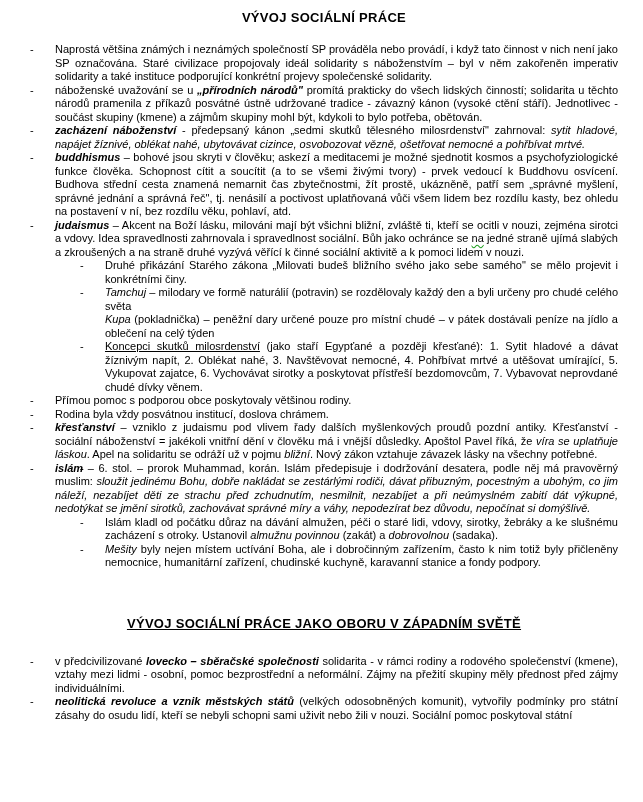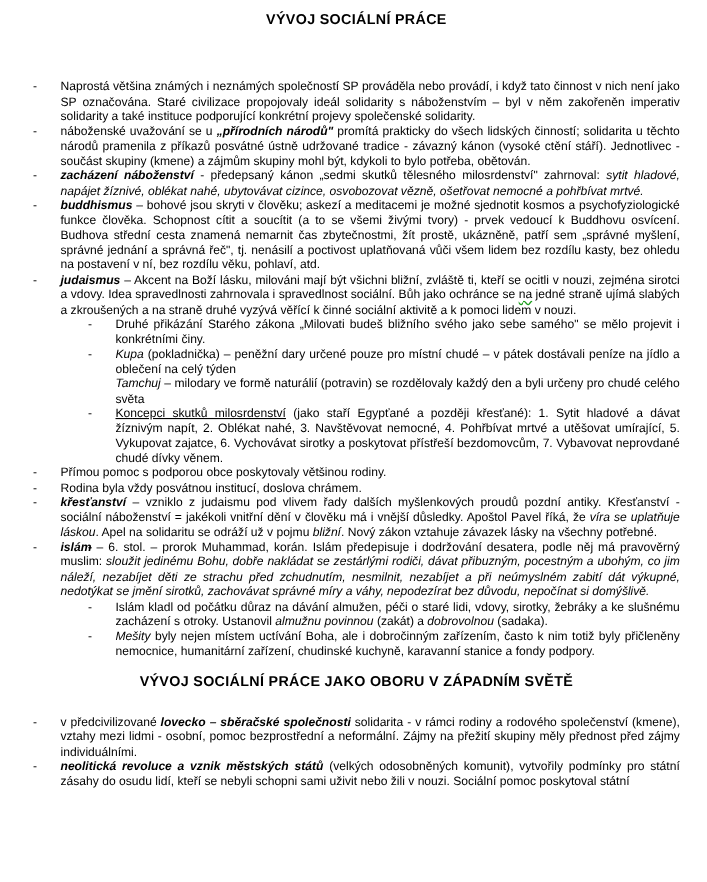--- a/index.html
+++ b/index.html
@@ -7,22 +7,22 @@
   body {
     width: 643px; height: 802px; overflow: hidden;
     font-family: "Liberation Sans", sans-serif;
     font-size: 11px; line-height: 13.5px; color: #000;
   }
   .page { padding: 10px 25px 0 30px; }
   .doc-title {
     font-size: 13px; font-weight: bold; text-align: center;
     line-height: 16px; letter-spacing: 0.3px;
   }
-  .doc-title.first { margin-bottom: 47px; }
-  .doc-title.second { margin-top: 12px; margin-bottom: 23px; }
+  .doc-title.first { margin-bottom: 17px; }
+  .doc-title.second { margin-top: 46px; margin-bottom: 23px; text-decoration: underline; }
   .item { position: relative; text-align: justify; }
   .item .text { display: inline; }
   .lvl1 { padding-left: 25px; }
   .lvl2, .lvl3 { padding-left: 75px; }
   .marker { position: absolute; left: 0; top: 0; }
   .lvl2 .marker, .lvl3 .marker { left: 50px; }
   .s-n  { font-style: normal; }
   .s-bi { font-weight: bold; font-style: italic; }
   .s-i  { font-style: italic; }
   .s-u  { text-decoration: underline; }
@@ -34,22 +34,22 @@
 <div class="page">
   <div class="doc-title first">VÝVOJ SOCIÁLNÍ PRÁCE</div>
   <div>
       <div class="item lvl1"><span class="marker">-</span><div class="text"><span class="s-n">Naprostá většina známých i neznámých společností SP prováděla nebo provádí, i když tato činnost v nich není jako SP označována. Staré civilizace propojovaly ideál solidarity s náboženstvím – byl v něm zakořeněn imperativ solidarity a také instituce podporující konkrétní projevy společenské solidarity.</span></div></div>
       <div class="item lvl1"><span class="marker">-</span><div class="text"><span class="s-n">náboženské uvažování se u </span><span class="s-bi">„přírodních národů"</span><span class="s-n"> promítá prakticky do všech lidských činností; solidarita u těchto národů pramenila z příkazů posvátné ústně udržované tradice - závazný kánon (vysoké ctění stáří). Jednotlivec - součást skupiny (kmene) a zájmům skupiny mohl být, kdykoli to bylo potřeba, obětován.</span></div></div>
       <div class="item lvl1"><span class="marker">-</span><div class="text"><span class="s-bi">zacházení  náboženství</span><span class="s-n"> - předepsaný kánon „sedmi skutků tělesného milosrdenství" zahrnoval: </span><span class="s-i">sytit hladové, napájet žíznivé, oblékat nahé, ubytovávat cizince, osvobozovat vězně, ošetřovat nemocné a pohřbívat mrtvé.</span></div></div>
       <div class="item lvl1"><span class="marker">-</span><div class="text"><span class="s-bi">buddhismus</span><span class="s-n"> – bohové jsou skryti v člověku; askezí a meditacemi je možné sjednotit kosmos a psychofyziologické funkce člověka. Schopnost cítit a soucítit (a to se všemi živými tvory) - prvek vedoucí k Buddhovu osvícení. Budhova střední cesta znamená nemarnit čas zbytečnostmi, žít prostě, ukázněně, patří sem „správné myšlení, správné jednání a správná řeč", tj. nenásilí a poctivost uplatňovaná vůči všem lidem bez rozdílu kasty, bez ohledu na postavení v ní, bez rozdílu věku, pohlaví, atd.</span></div></div>
       <div class="item lvl1"><span class="marker">-</span><div class="text"><span class="s-bi">judaismus</span><span class="s-n"> – Akcent na Boží lásku, milováni mají být všichni bližní, zvláště ti, kteří se ocitli v nouzi, zejména sirotci a vdovy. Idea spravedlnosti zahrnovala i spravedlnost sociální. Bůh jako ochránce se </span><span class="s-w">na</span><span class="s-n"> jedné straně ujímá slabých a zkroušených a na straně druhé vyzývá věřící k činné sociální aktivitě a k pomoci lidem v nouzi.</span></div></div>
       <div class="item lvl2"><span class="marker">-</span><div class="text"><span class="s-n">Druhé přikázání Starého zákona „Milovati budeš bližního svého jako sebe samého" se mělo projevit i konkrétními činy.</span></div></div>
       <div class="item lvl2"><span class="marker">-</span></div>
+      <div class="item lvl3"><span class="marker"></span><div class="text"><span class="s-i">Tamchuj</span><span class="s-n"> – milodary ve formě naturálií (potravin) se rozdělovaly každý den a byli určeny pro chudé celého světa</span></div></div>
       <div class="item lvl3"><span class="marker"></span><div class="text"><span class="s-i">Kupa</span><span class="s-n">  (pokladnička) – peněžní dary určené pouze pro místní chudé – v pátek dostávali peníze na jídlo a oblečení na celý týden</span></div></div>
-      <div class="item lvl3"><span class="marker"></span><div class="text"><span class="s-i">Tamchuj</span><span class="s-n"> – milodary ve formě naturálií (potravin) se rozdělovaly každý den a byli určeny pro chudé celého světa</span></div></div>
       <div class="item lvl2"><span class="marker">-</span><div class="text"><span class="s-u">Koncepci skutků milosrdenství</span><span class="s-n"> (jako staří Egypťané a později křesťané): 1. Sytit hladové a dávat žíznivým napít, 2. Oblékat nahé, 3. Navštěvovat nemocné, 4. Pohřbívat mrtvé a utěšovat umírající, 5. Vykupovat zajatce, 6. Vychovávat sirotky a poskytovat přístřeší bezdomovcům, 7. Vybavovat neprovdané chudé dívky věnem.</span></div></div>
       <div class="item lvl1"><span class="marker">-</span><div class="text"><span class="s-n">Přímou pomoc s podporou obce poskytovaly většinou rodiny.</span></div></div>
       <div class="item lvl1"><span class="marker">-</span><div class="text"><span class="s-n">Rodina byla vždy posvátnou institucí, doslova chrámem.</span></div></div>
       <div class="item lvl1"><span class="marker">-</span><div class="text"><span class="s-bi">křesťanství</span><span class="s-n"> – vzniklo z judaismu pod vlivem řady dalších myšlenkových proudů pozdní antiky. Křesťanství - sociální náboženství = jakékoli vnitřní dění v člověku má i vnější důsledky. Apoštol Pavel říká, že </span><span class="s-i">víra se uplatňuje láskou</span><span class="s-n">. Apel na solidaritu se odráží už v pojmu </span><span class="s-i">bližní</span><span class="s-n">. Nový zákon vztahuje závazek lásky na všechny potřebné.</span></div></div>
       <div class="item lvl2"><span class="marker">-</span></div>
       <div class="item lvl2"><span class="marker">-</span></div>
       <div class="item lvl1"><span class="marker">-</span><div class="text"><span class="s-bi">islám</span><span class="s-n"> – 6. stol. – prorok Muhammad, korán. Islám předepisuje i dodržování desatera, podle něj má pravověrný muslim: </span><span class="s-i">sloužit jedinému Bohu, dobře nakládat se zestárlými rodiči, dávat přibuzným, pocestným a ubohým, co jim náleží, nezabíjet děti ze strachu před zchudnutím, nesmilnit, nezabíjet a při neúmyslném zabití dát výkupné, nedotýkat se jmění sirotků, zachovávat správné míry a váhy, nepodezírat bez důvodu, nepočínat si domýšlivě.</span></div></div>
       <div class="item lvl2"><span class="marker">-</span><div class="text"><span class="s-n">Islám kladl od počátku důraz na dávání almužen, péči o staré lidi, vdovy, sirotky, žebráky a ke slušnému zacházení s otroky. Ustanovil </span><span class="s-i">almužnu povinnou</span><span class="s-n"> (zakát) a </span><span class="s-i">dobrovolnou</span><span class="s-n"> (sadaka).</span></div></div>
       <div class="item lvl2"><span class="marker">-</span><div class="text"><span class="s-i">Mešity</span><span class="s-n"> byly nejen místem uctívání Boha, ale i dobročinným zařízením, často k nim totiž byly přičleněny nemocnice, humanitární zařízení, chudinské kuchyně, karavanní stanice a fondy podpory.</span></div></div>
     </div>

